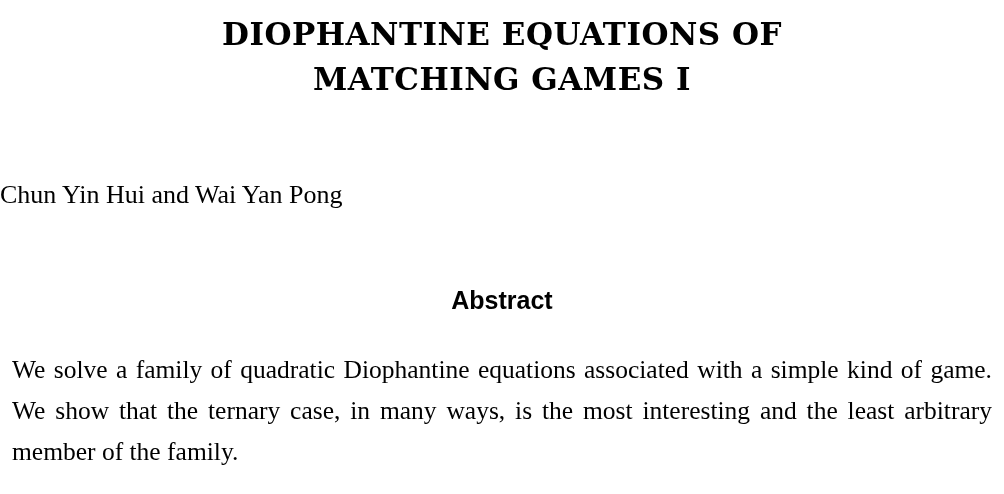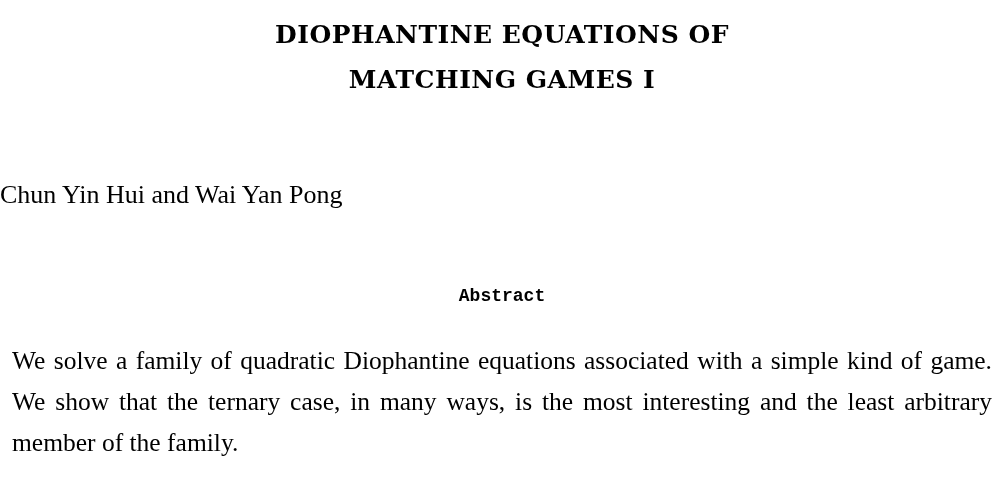--- a/index.html
+++ b/index.html
@@ -16,41 +16,41 @@
   }
   .page {
     position: relative;
     width: 1004px;
     height: 494px;
     box-sizing: border-box;
   }
   .title {
     text-align: center;
     font-weight: bold;
-    font-size: 25px;
+    font-size: 31px;
     line-height: 45px;
     letter-spacing: 0.5px;
     margin: 12px 0 0 0;
     font-family: "DejaVu Serif", serif;
   }
   .title .line {
     display: block;
   }
   .authors {
     text-align: left;
     font-size: 26px;
     margin-top: 78px;
     font-family: "Liberation Serif", serif;
   }
   .abstract-heading {
     text-align: center;
     font-weight: bold;
-    font-size: 18px;
+    font-size: 25px;
     margin-top: 76px;
-    font-family: Liberation Mono, monospace;
+    font-family: Liberation Sans, sans-serif;
   }
   .abstract-body {
     margin: 34px auto 0 auto;
     width: 980px;
     font-size: 25.5px;
     line-height: 41px;
     text-align: justify;
     text-justify: inter-word;
     font-family: "Liberation Serif", serif;
   }

